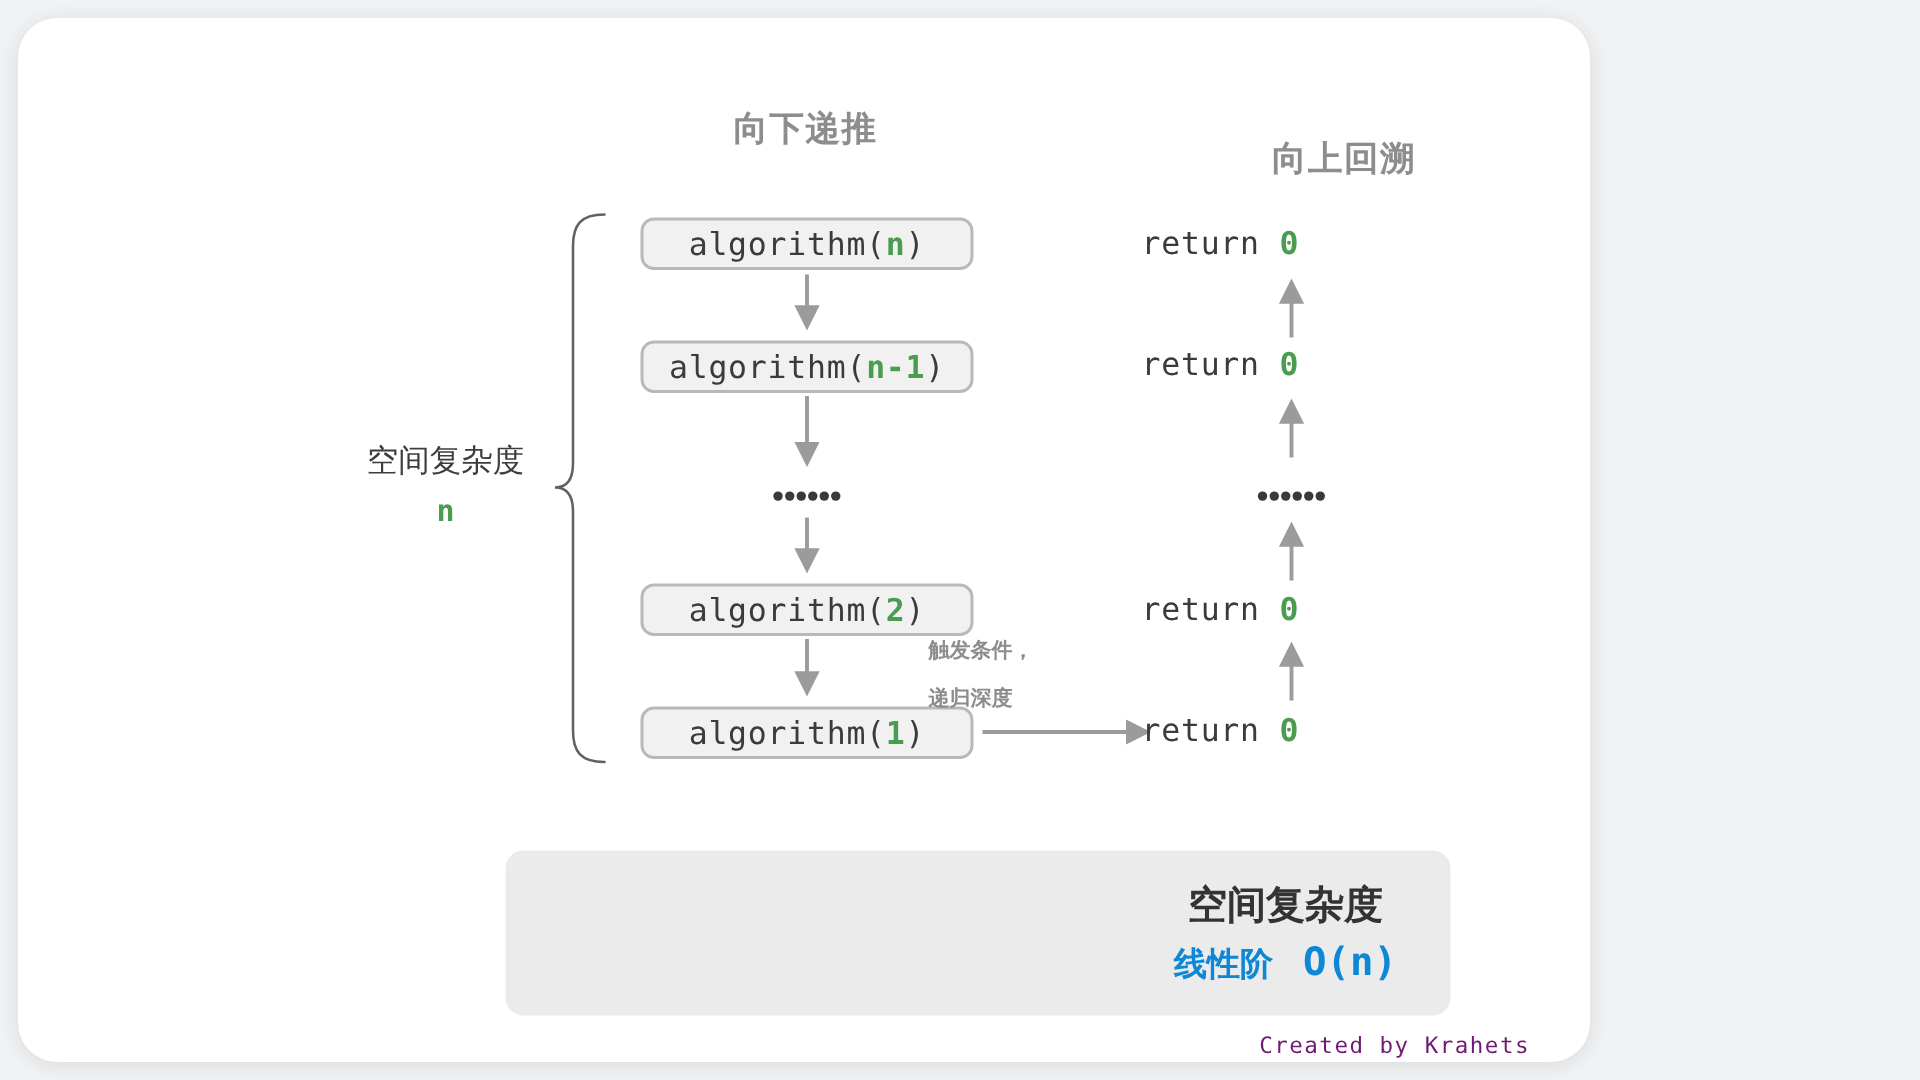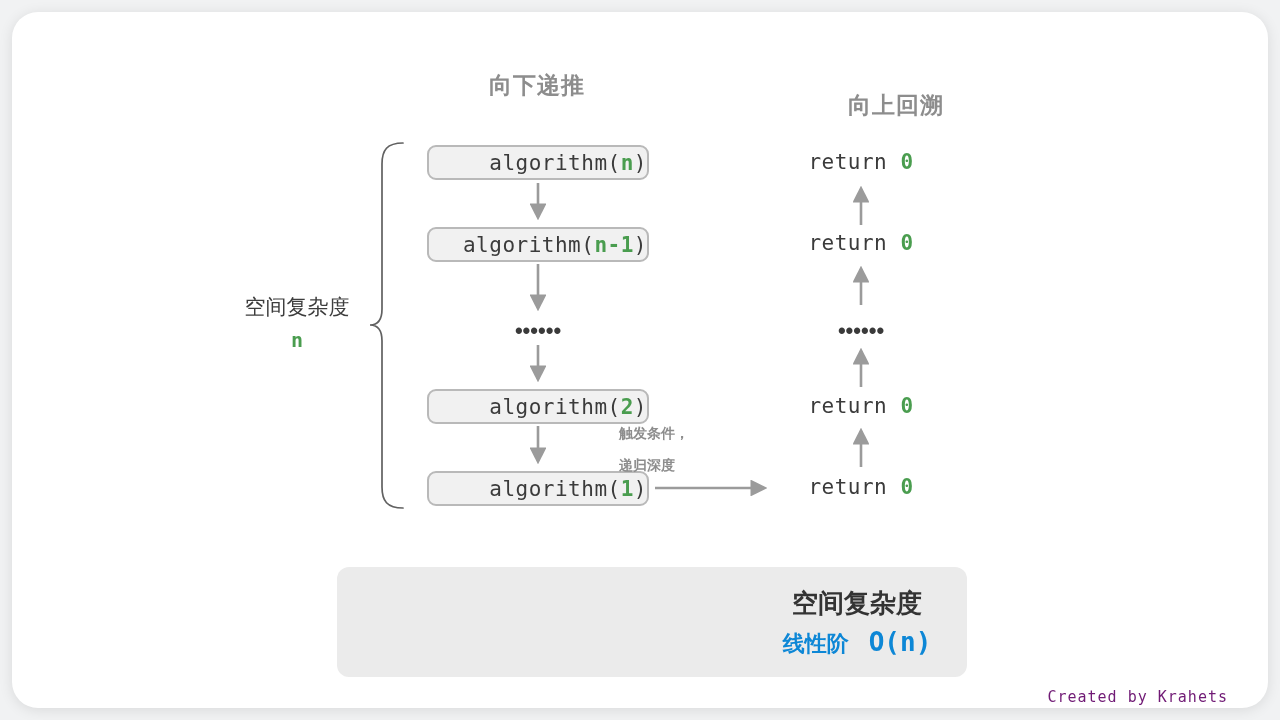--- a/index.html
+++ b/index.html
@@ -6,21 +6,21 @@
   html, body { width: 1280px; height: 720px; }
   body {
     font-family: "Liberation Sans", sans-serif;
     background: #f1f2f3;
     position: relative;
     overflow: hidden;
   }
   .card {
     position: absolute;
     left: 12px; top: 12px;
-    width: 1256px; height: 696px;
+    width: 1048px; height: 696px;
     background: #ffffff;
     border-radius: 26px;
     box-shadow: 0 2px 14px rgba(0,0,0,0.10);
   }
   .mono { font-family: "DejaVu Sans Mono", monospace; }
   .green { color: #4a9d4f; }
   .bold { font-weight: 700; }
 
   .hdr {
     position: absolute; top: 58px;
@@ -47,29 +47,29 @@
     width: 1280px; height: 720px;
     pointer-events: none;
   }
 
   .callbox {
     position: absolute; left: 415px;
     width: 222px; height: 35px;
     background: #f1f1f1;
     border: 2px solid #b9b9b9;
     border-radius: 9px;
-    display: flex; align-items: center; justify-content: flex-end;
+    display: flex; align-items: center; justify-content: center;
     font-family: "DejaVu Sans Mono", monospace;
     font-size: 21px; color: #3b3b3b; letter-spacing: 0.5px;
   }
   .cb0 { top: 133px; } .cb1 { top: 215px; } .cb2 { top: 377px; } .cb3 { top: 459px; }
 
   .ret {
     position: absolute; left: 749px;
-    width: 200px; text-align: center;
+    width: 200px; 
     font-family: "DejaVu Sans Mono", monospace;
     font-size: 21px; color: #3b3b3b; letter-spacing: 0.5px;
     line-height: 24px;
   }
   .rt0 { top: 138px; } .rt1 { top: 219px; } .rt2 { top: 382px; } .rt3 { top: 463px; }
   .ret .green { font-weight: 700; }
 
   .dots {
     position: absolute; top: 307px;
     width: 200px; text-align: center;

